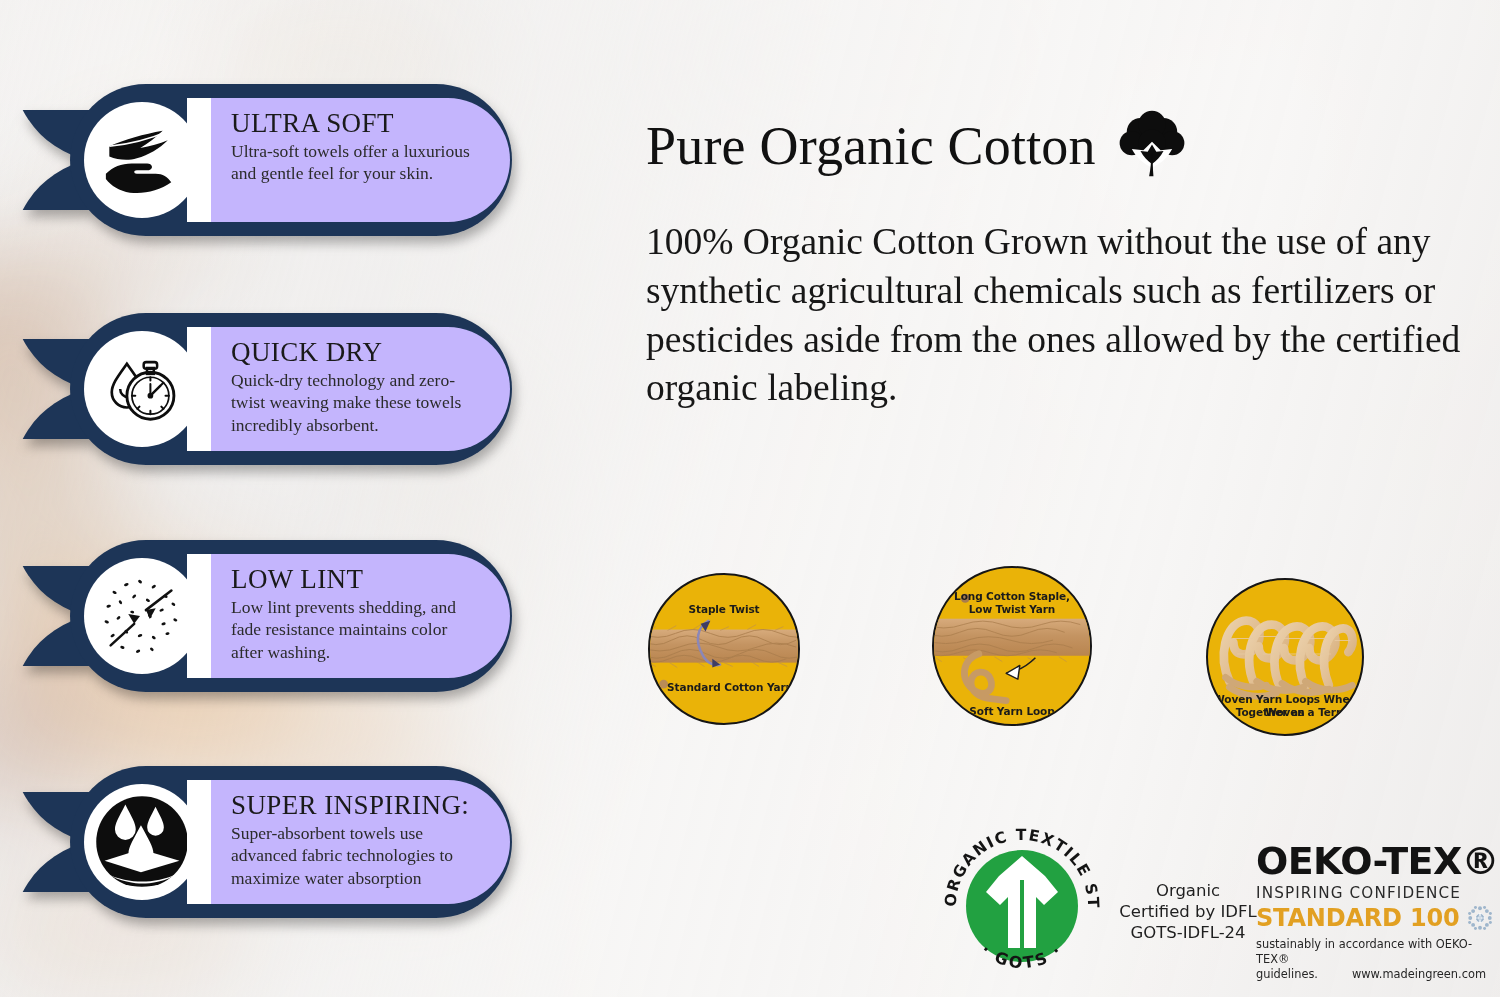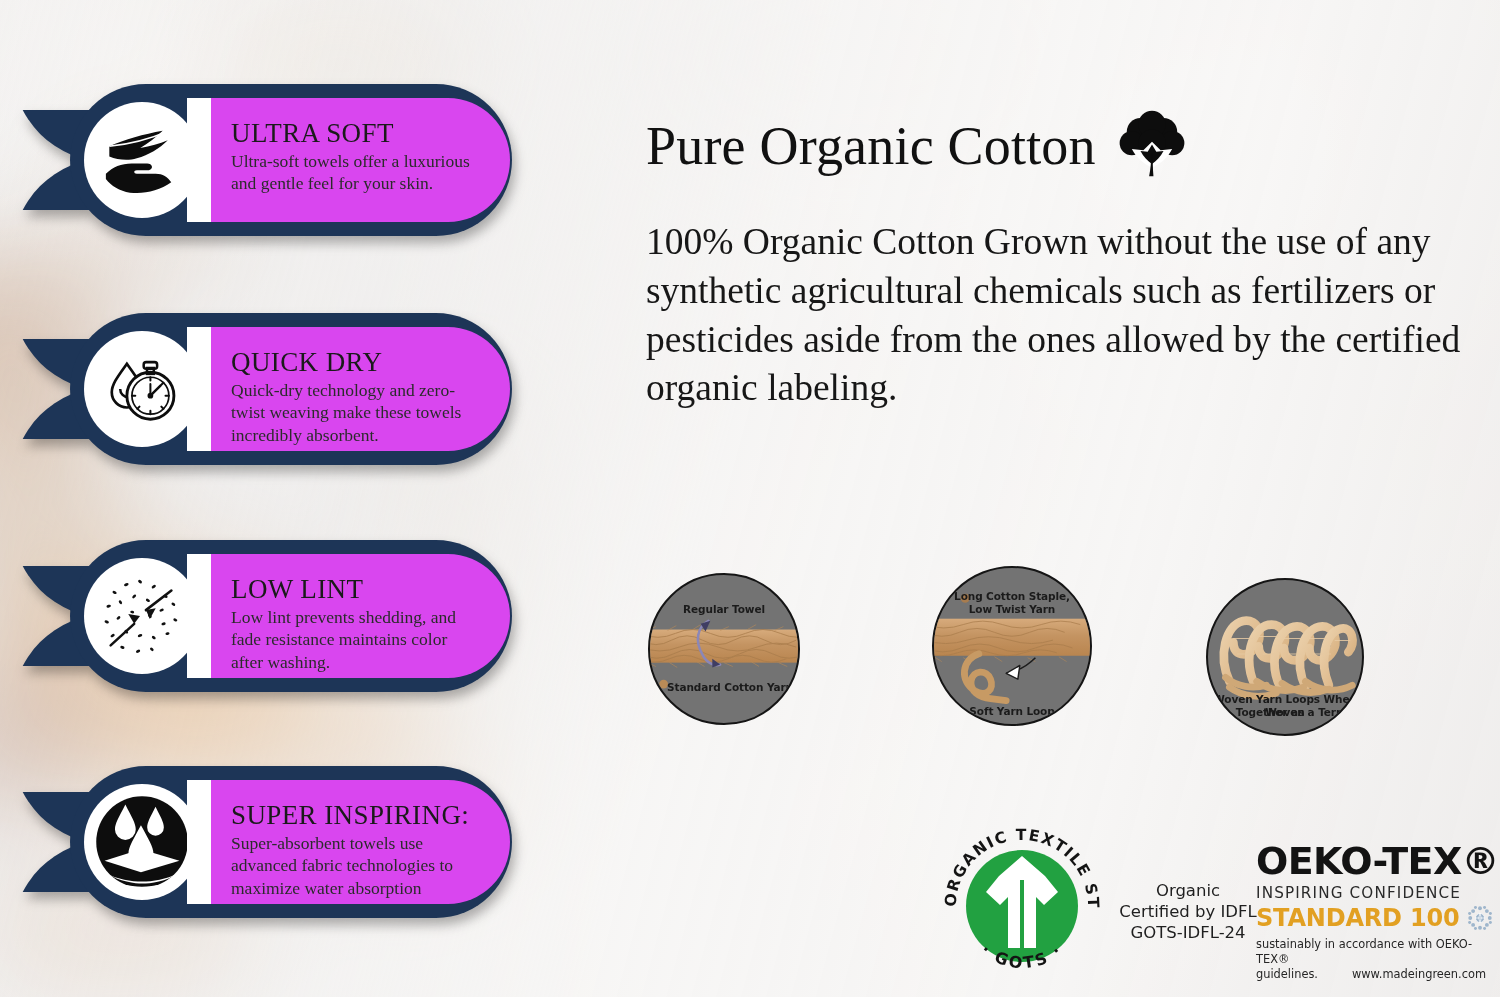--- a/index.html
+++ b/index.html
@@ -87,23 +87,23 @@
     left: 66px; top: 18px;
     width: 116px; height: 116px;
     background: #ffffff;
     border-radius: 50%;
     display: flex; align-items: center; justify-content: center;
   }
   .card .body {
     position: absolute;
     left: 183px; top: 14px;
     width: 309px; height: 124px;
-    background: #d946ef;
+    background: #c4b5fd;
     border-radius: 0 62px 62px 0;
-    padding: 22px 28px 10px 30px;
+    padding: 12px 28px 10px 30px;
   }
   .card .body::before {
     content: "";
     position: absolute;
     left: -14px; top: 0; width: 24px; height: 124px;
     background: #ffffff;
   }
   .card-title {
     position: relative;
     font-size: 27px;
@@ -151,21 +151,21 @@
     color: #171717;
     font-weight: 400;
   }
 
   
   .yarn {
     position: absolute;
     width: 152px; height: 152px;
     border: 2.5px solid #151515;
     border-radius: 50%;
-    background: #737373;
+    background: #eab308;
     overflow: hidden;
   }
   #yarn-0 { left: 648px; top: 573px; }
   #yarn-1 { left: 932px; top: 566px; width: 160px; height: 160px; }
   #yarn-2 { left: 1206px; top: 578px; width: 158px; height: 158px; }
   .yarn svg { position: absolute; inset: 0; width: 100%; height: 100%; }
   .yarn-label {
     position: absolute;
     width: 100%;
     text-align: center;
@@ -410,21 +410,21 @@
       </g>
       <g stroke="#b98b57" stroke-width=".8" opacity=".75">
         <path d="M-4 57 l10 -4 M18 57 l9 -5 M44 56 l8 -5 M72 57 l9 -4 M100 56 l9 -5 M128 57 l9 -4"></path>
         <path d="M-4 89 l10 5 M20 90 l8 5 M48 89 l8 5 M76 90 l9 4 M104 89 l8 5 M132 90 l9 4"></path>
       </g>
       <path d="M60 47 C48 54 46 68 54 82 C58 90 66 94 72 92" fill="none" stroke="#8b87b8" stroke-width="2.6" stroke-linecap="round"></path>
       <path d="M62 47 L52 50 L57 58 Z" fill="#3f3d63"></path>
       <path d="M72 92 L64 86 L64 95 Z" fill="#3f3d63"></path>
       <circle cx="14" cy="112" r="4.5" fill="#b98b57"></circle>
     </svg>
-    <div class="yarn-label" style="top:28px;">Regular Towel</div>
+    <div class="yarn-label" style="top:28px;">Staple Twist</div>
     <div class="yarn-label" style="top:106px; padding-left:12px;">Standard Cotton Yarn</div>
   </div>
 
   <div class="yarn" id="yarn-1">
     <svg viewBox="0 0 160 160">
       <rect x="-10" y="52" width="185" height="38" fill="url(#ystrand)"></rect>
       <g stroke="#a97c4c" stroke-width="1" opacity=".75">
         <path d="M-10 58 q20 7 40 0 t40 0 t40 0 t40 0" fill="none"></path>
         <path d="M-10 66 q18 8 36 0 t36 0 t36 0 t36 0" fill="none"></path>
         <path d="M-10 74 q22 7 44 0 t44 0 t44 0" fill="none"></path>

